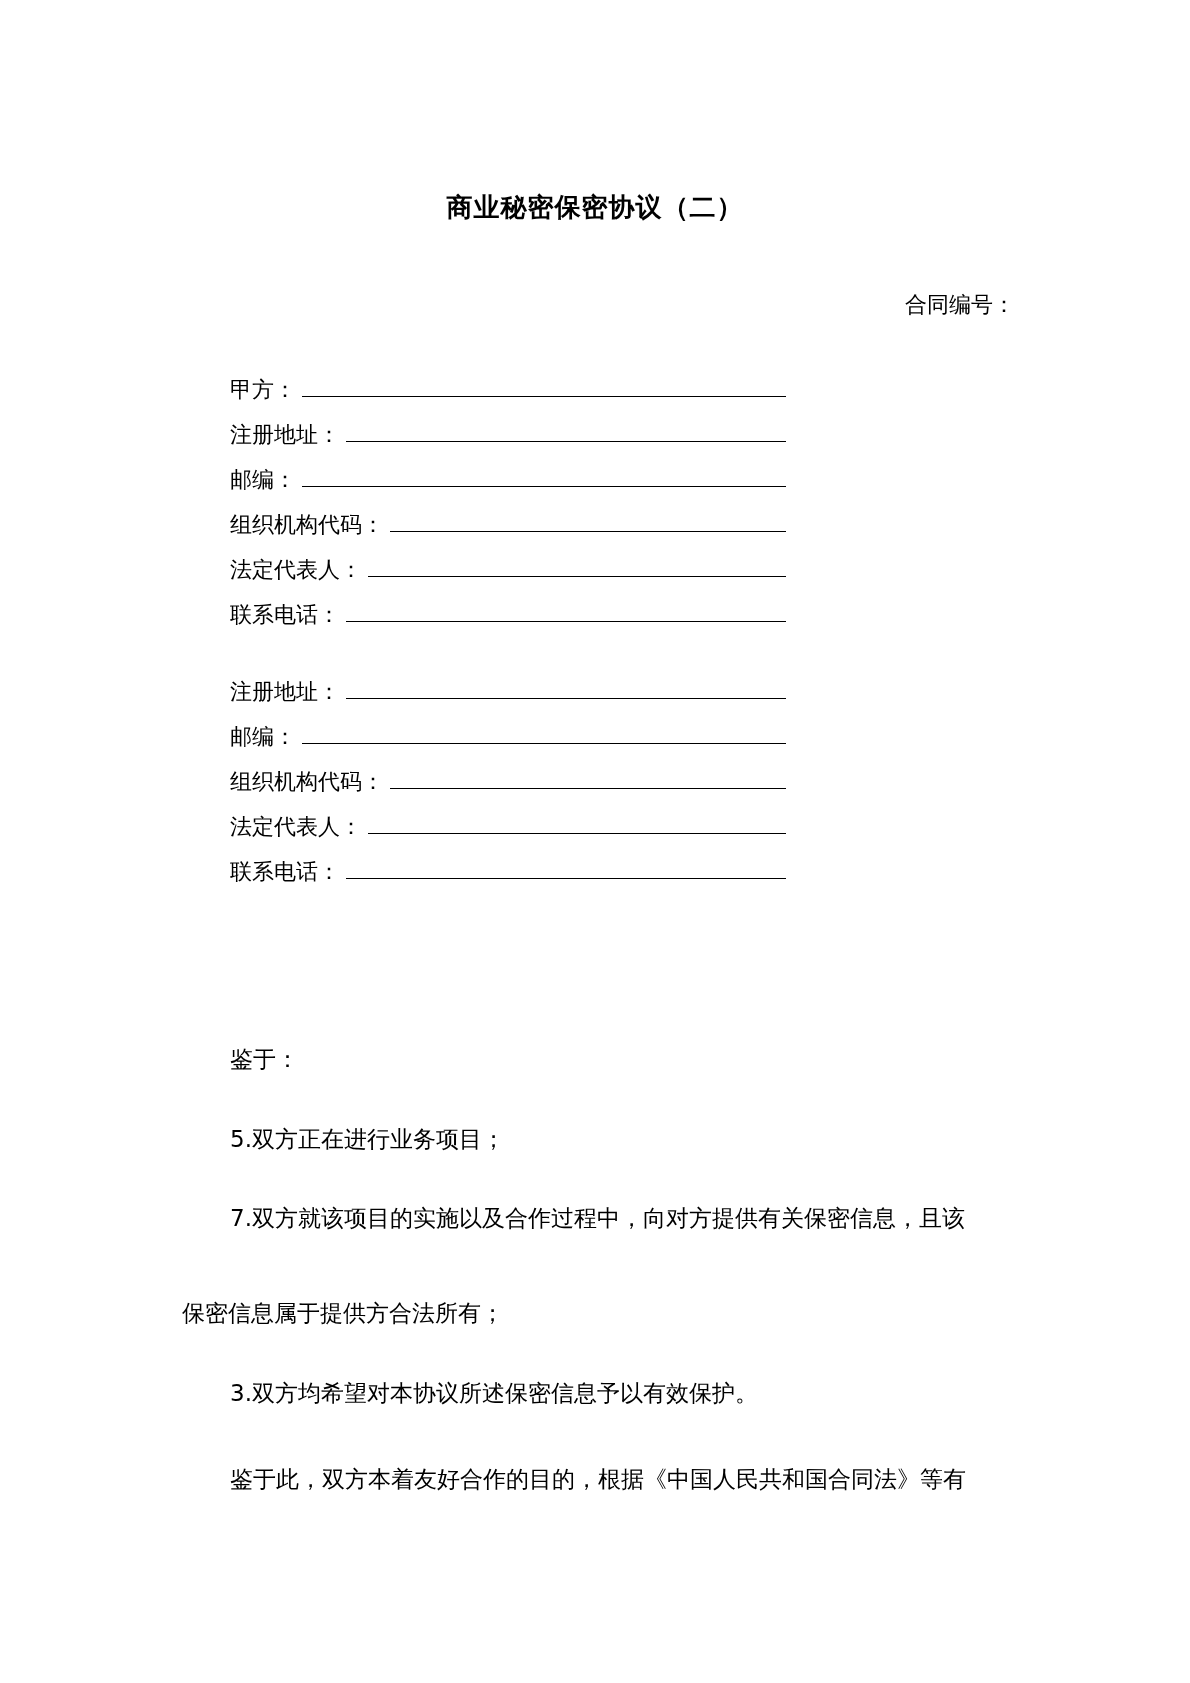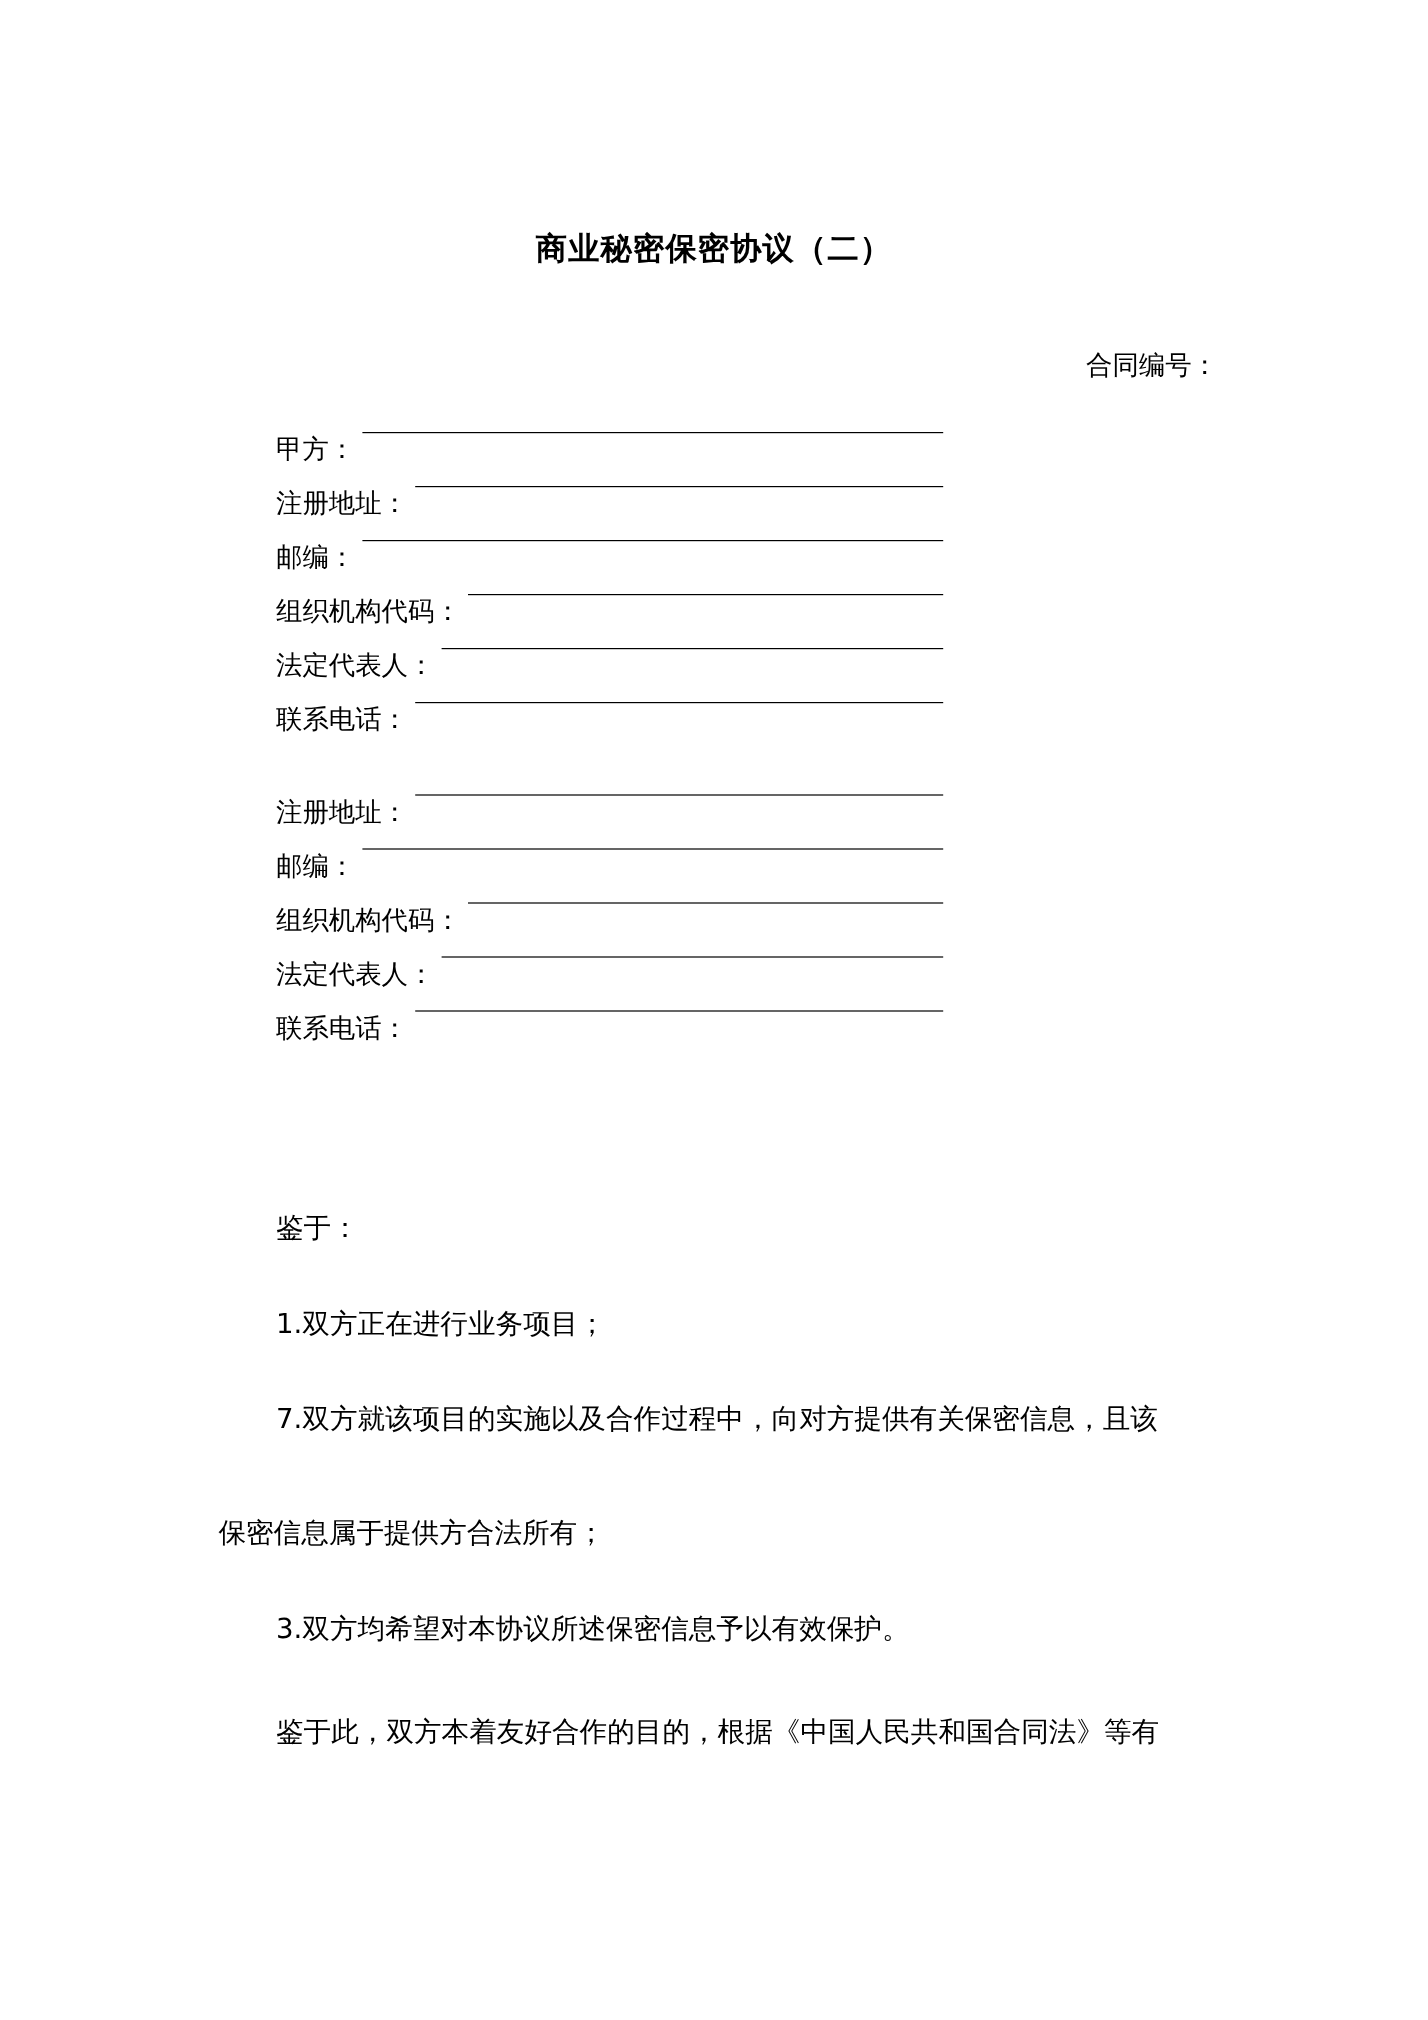--- a/index.html
+++ b/index.html
@@ -1,24 +1,24 @@
 <!DOCTYPE html>
 <html><head>
 <meta charset="utf-8">
 <style>
   html, body { margin:0; padding:0; background:#ffffff; }
   body { width:1190px; height:1683px; position:relative; overflow:hidden; color:#000; }
   .title { position:absolute; top:190px; left:0; width:1190px; text-align:center;
     font-family:"DejaVu Sans", sans-serif; font-weight:bold; font-size:26px; letter-spacing:1px; }
   .contract-no { position:absolute; top:290px; right:175px; font-family:"DejaVu Sans", sans-serif; font-size:22px;margin-left:20px; }
   .form { position:absolute; left:230px; width:556px; font-family:"DejaVu Serif", serif; font-size:22px; }
-  .form-row { display:flex; align-items:flex-start; height:45px; }
+  .form-row { display:flex; align-items:flex-end; height:45px; }
   .form-row .label { white-space:nowrap; padding-right:6px; }
   .form-row .line { flex:1; border-bottom:1.5px solid #000; height:0; margin-bottom:8px; }
-  .para { position:absolute; font-family:"DejaVu Sans", sans-serif; font-size:23px; white-space:nowrap; }
+  .para { position:absolute; font-family:"DejaVu Sans", sans-serif; font-size:23px; white-space:nowrap;margin-top:36px; }
 </style>
 </head>
 <body>
 
 <div class="title">商业秘密保密协议（二）</div>
 <div class="contract-no">合同编号：</div>
 
 <div class="form" style="top:360px;">
   <div class="form-row">
     <span class="label">甲方：</span>
@@ -63,17 +63,17 @@
     <span class="label">法定代表人：</span>
     <span class="line"></span>
   </div>
   <div class="form-row">
     <span class="label">联系电话：</span>
     <span class="line"></span>
   </div>
 </div>
 
 <div class="para" style="left:230px; top:1008px;">鉴于：</div>
-<div class="para" style="left:230px; top:1088px;">1.双方正在进行业务项目；</div>
+<div class="para" style="left:230px; top:1088px;">5.双方正在进行业务项目；</div>
 <div class="para" style="left:230px; top:1167px;">7.双方就该项目的实施以及合作过程中，向对方提供有关保密信息，且该</div>
 <div class="para" style="left:182px; top:1262px;">保密信息属于提供方合法所有；</div>
 <div class="para" style="left:230px; top:1342px;">3.双方均希望对本协议所述保密信息予以有效保护。</div>
 <div class="para" style="left:230px; top:1428px;">鉴于此，双方本着友好合作的目的，根据《中国人民共和国合同法》等有</div>
 
 </body></html>

